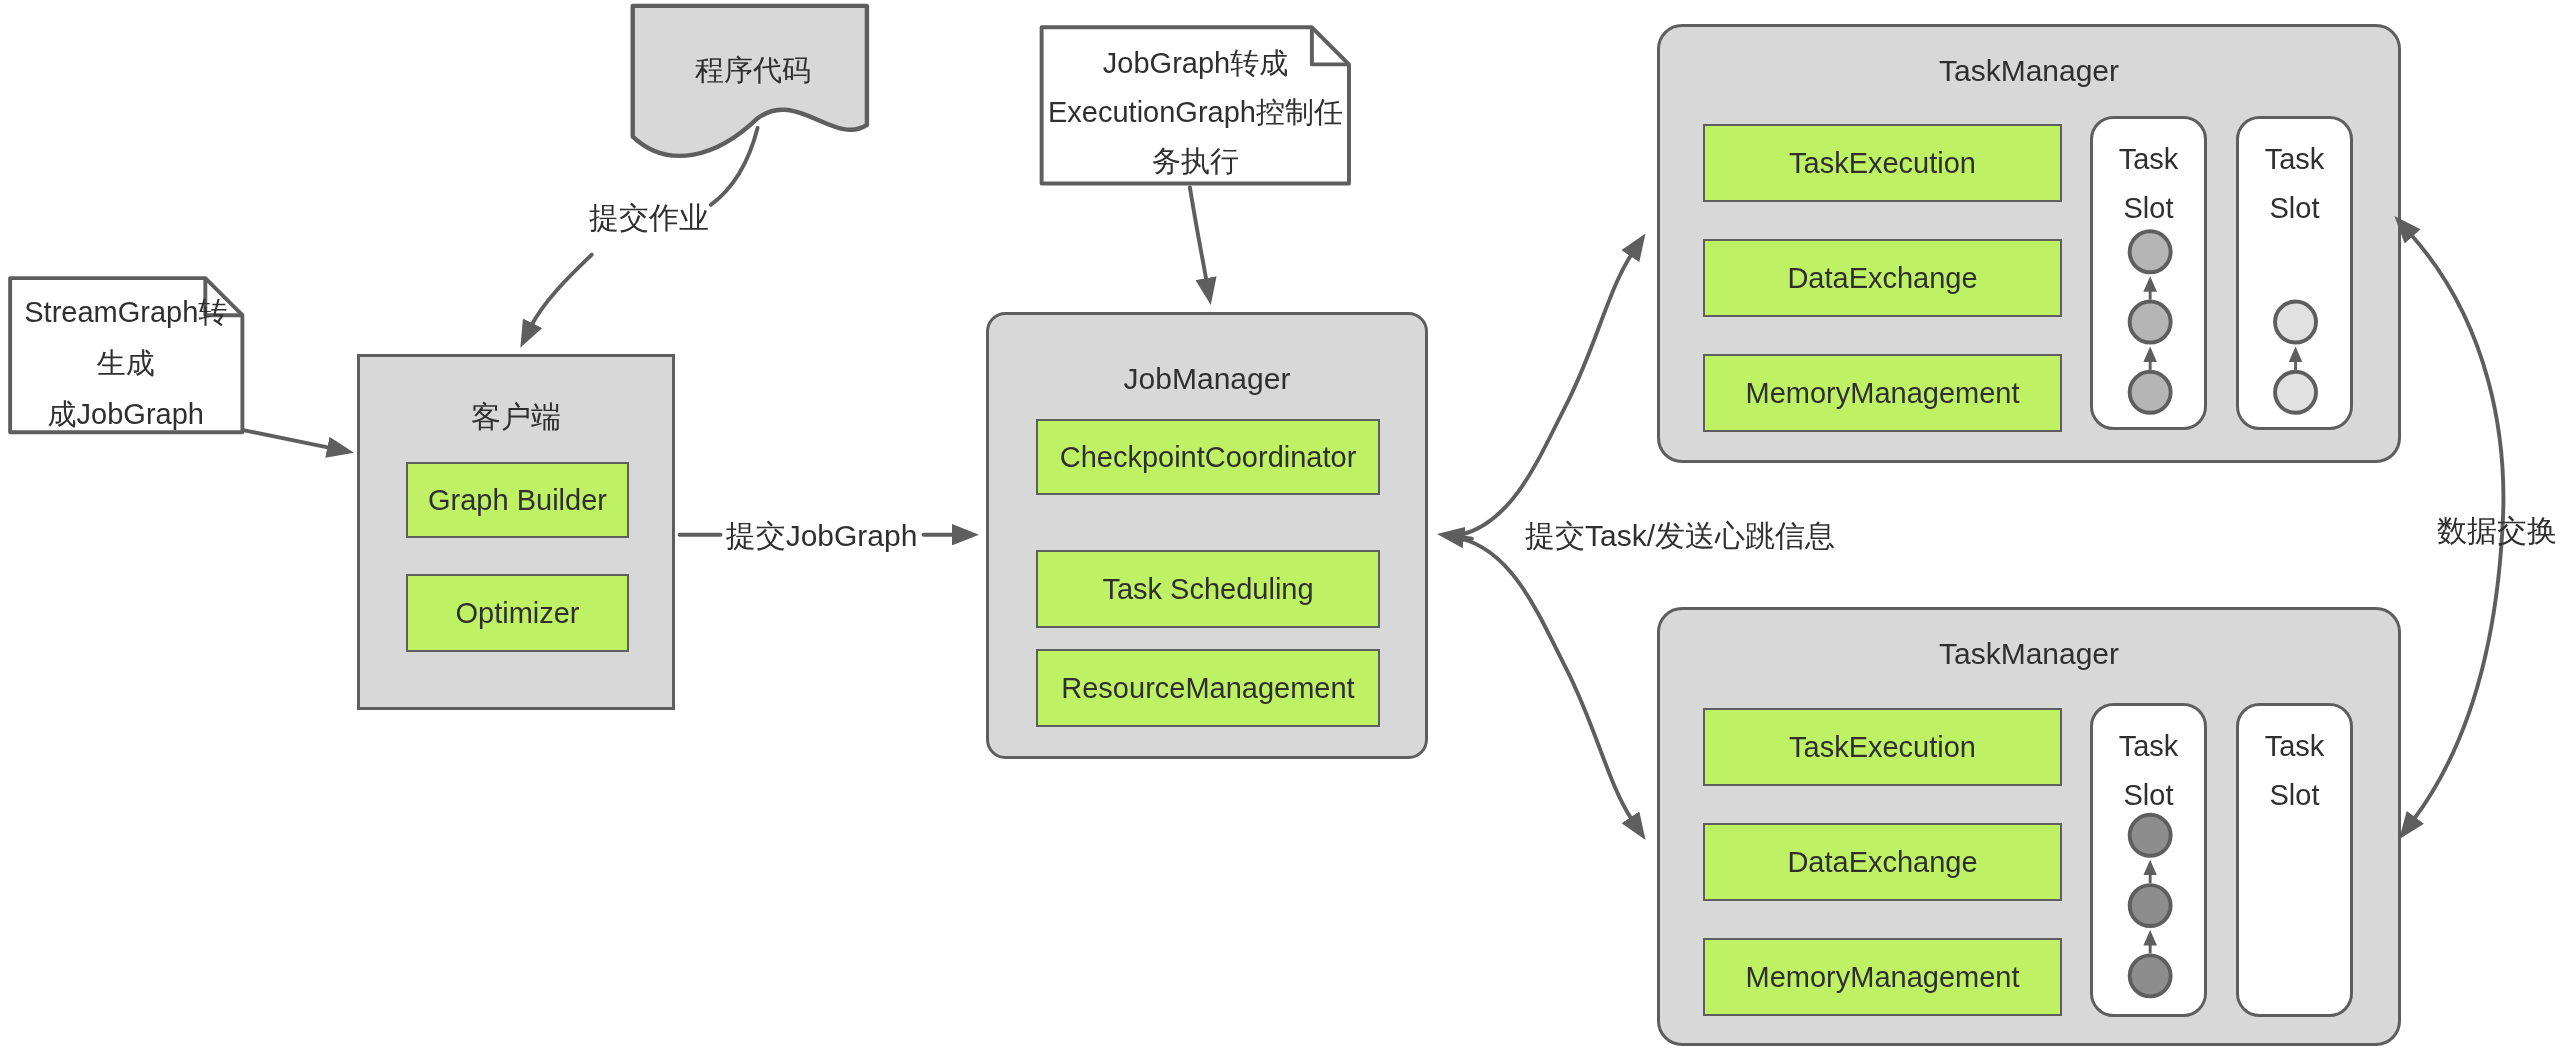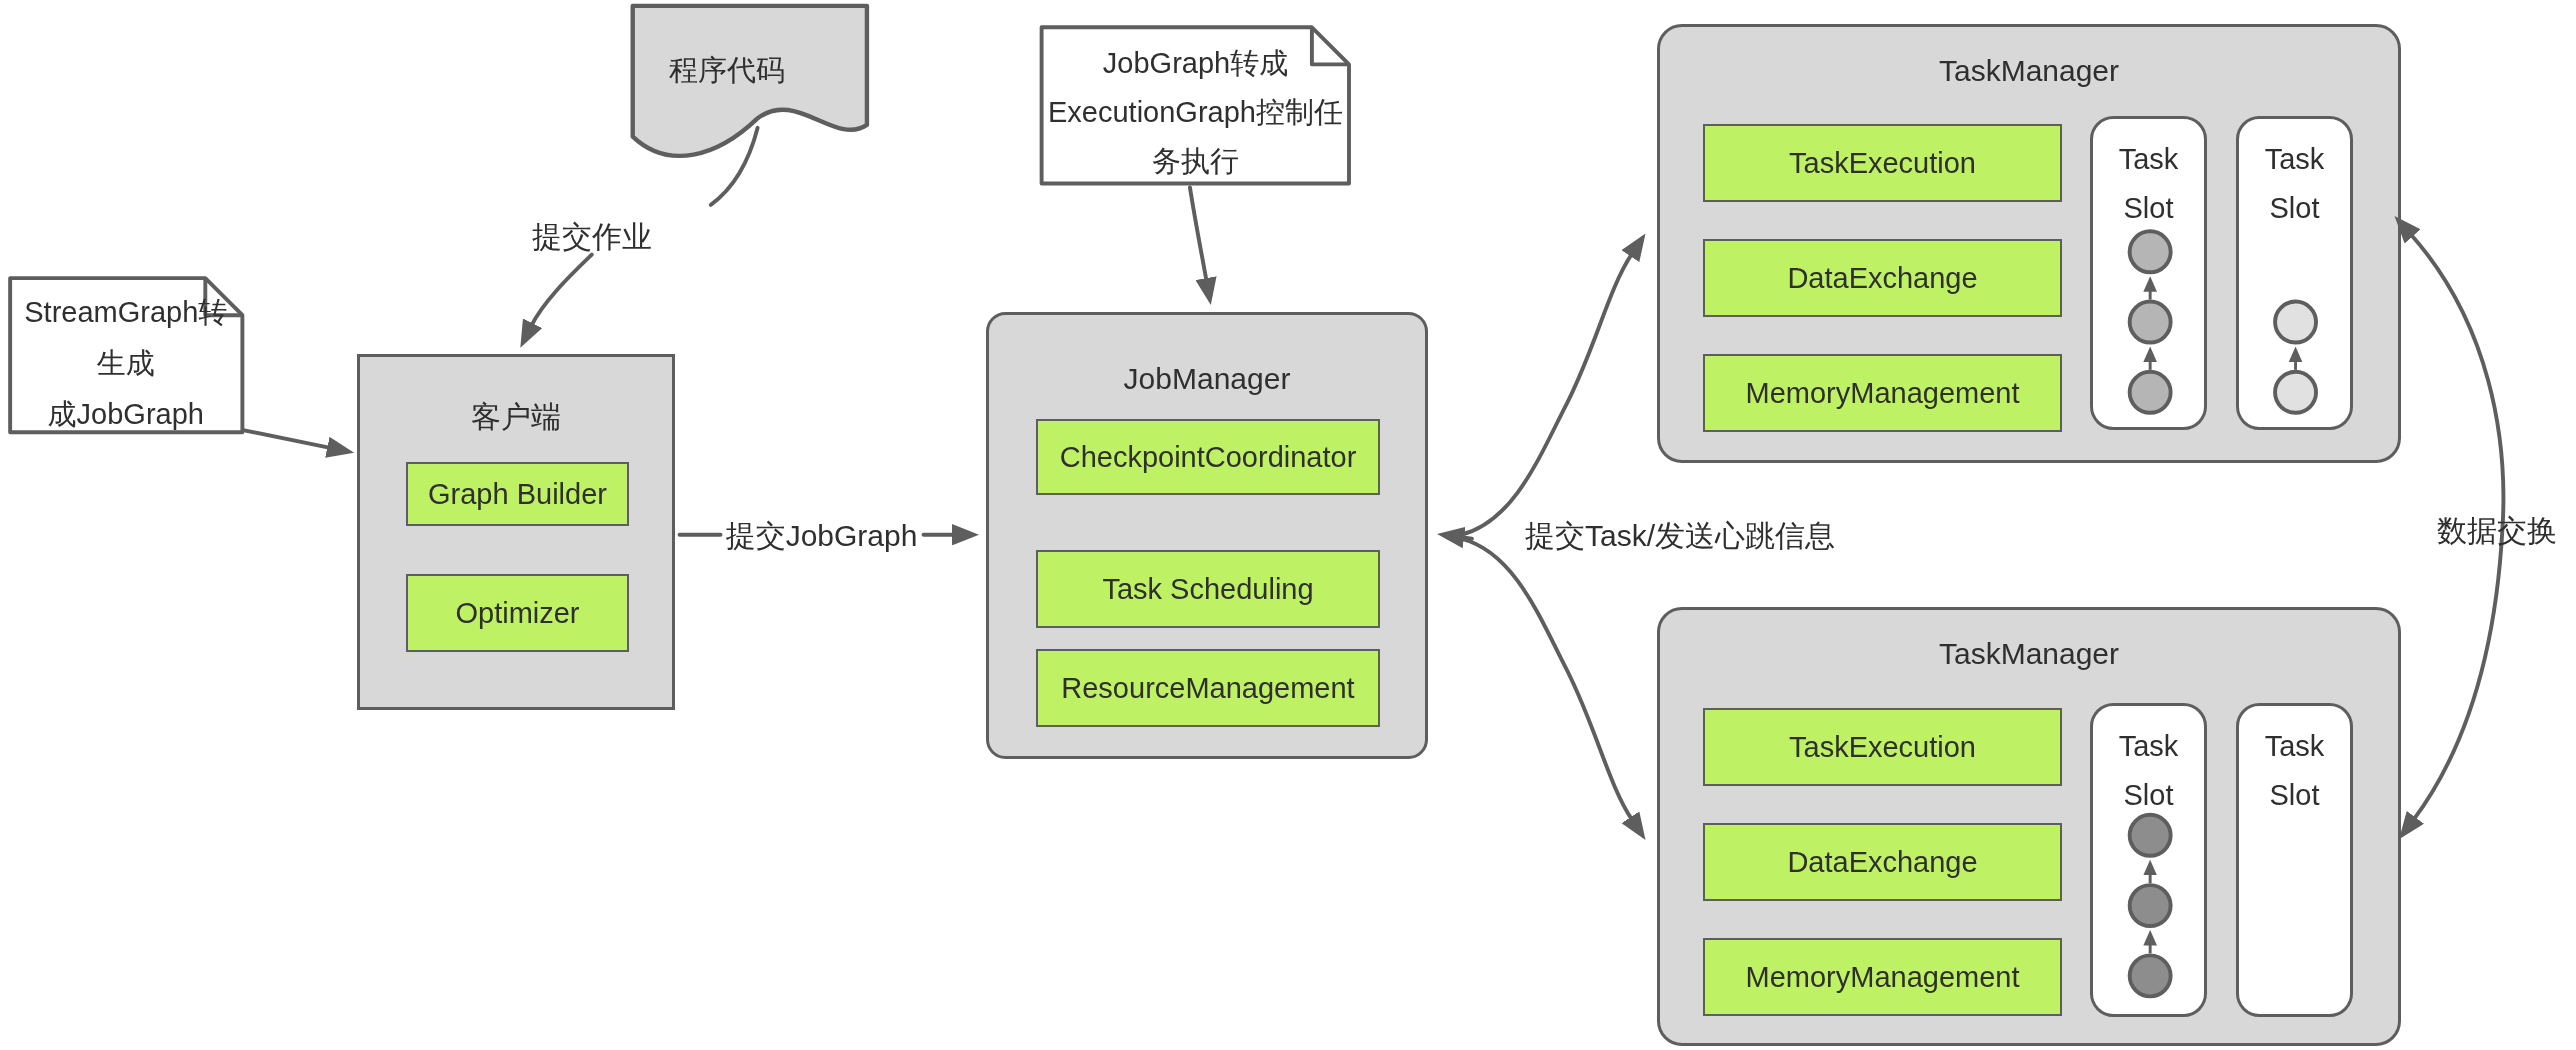--- a/index.html
+++ b/index.html
@@ -77,21 +77,21 @@
   .layer1 { z-index: 1; }
   .layer3 { z-index: 3; }
 </style>
 </head>
 <body>
 
 <div id="canvas">
 
   <div class="gray-box layer1" style="left:357px; top:354px; width:318px; height:356px;">
     <span class="box-title" style="margin-top:41px;">客户端</span>
-    <div class="inner-box" style="left:46px; top:105px; width:223px; height:64px;">Graph Builder</div>
+    <div class="inner-box" style="left:46px; top:105px; width:223px; height:76px;">Graph Builder</div>
     <div class="inner-box" style="left:46px; top:217px; width:223px; height:78px;">Optimizer</div>
   </div>
 
   <div class="gray-box rounded20 layer1" style="left:986px; top:312px; width:442px; height:447px;">
     <span class="box-title" style="margin-top:45px;">JobManager</span>
     <div class="inner-box" style="left:47px; top:104px; width:344px; height:76px;">CheckpointCoordinator</div>
     <div class="inner-box" style="left:47px; top:235px; width:344px; height:78px;">Task Scheduling</div>
     <div class="inner-box" style="left:47px; top:334px; width:344px; height:78px;">ResourceManagement</div>
   </div>
 
@@ -190,33 +190,33 @@
 
     <g>
       <circle cx="2203" cy="856" r="21" fill="#8d8d8d" stroke="#5e5e5e" stroke-width="4"></circle>
       <circle cx="2203" cy="928" r="21" fill="#8d8d8d" stroke="#5e5e5e" stroke-width="4"></circle>
       <circle cx="2203" cy="1000" r="21" fill="#8d8d8d" stroke="#5e5e5e" stroke-width="4"></circle>
       <path d="M 2203,905 L 2203,895" fill="none" stroke="#5e5e5e" stroke-width="3" marker-end="url(#arrow-sm)"></path>
       <path d="M 2203,977 L 2203,967" fill="none" stroke="#5e5e5e" stroke-width="3" marker-end="url(#arrow-sm)"></path>
     </g>
   </svg>
 
-  <div class="note-text" style="left:610px; top:51px; width:234px;text-align:center;">程序代码</div>
+  <div class="note-text" style="left:636px; top:51px; width:234px;text-align:center;">程序代码</div>
 
   <div class="note-text" style="left:9.8px; top:287px; width:232px; line-height:51px;">
     <span>StreamGraph转</span>
     <span>生成</span>
     <span>成JobGraph</span>
   </div>
 
   <div class="note-text" style="left:1042px; top:39px; width:307px; line-height:49px;">
     <span>JobGraph转成</span>
     <span>ExecutionGraph控制任</span>
     <span>务执行</span>
   </div>
 
-  <div class="edge-label layer3" style="left:532px; top:219px; width:234px; ">提交作业</div>
+  <div class="edge-label layer3" style="left:532px; top:200px; width:234px; text-align:center;">提交作业</div>
   <div class="edge-label layer3" style="left:724px; top:518px; width:195px; text-align:center;">提交JobGraph</div>
   <div class="edge-label layer3" style="left:1525px; top:518px;">提交Task/发送心跳信息</div>
   <div class="edge-label layer3" style="left:2437px; top:513px;">数据交换</div>
 
 </div>
 
 
 </body></html>

